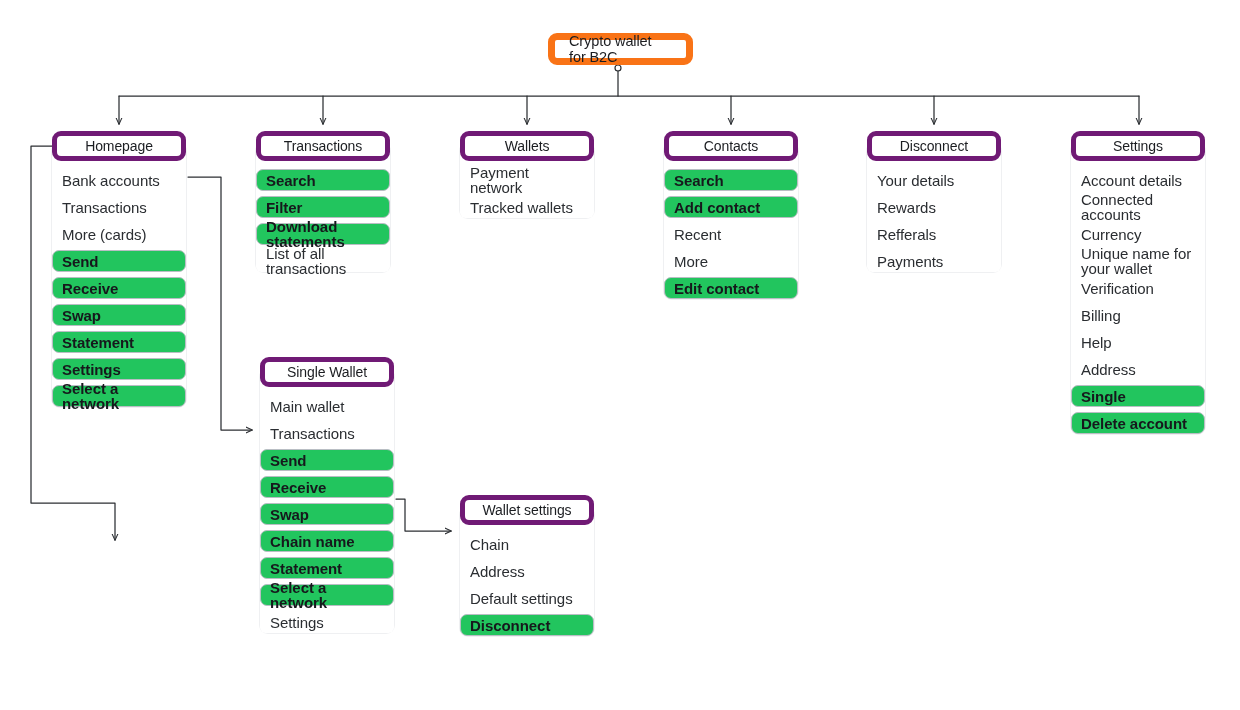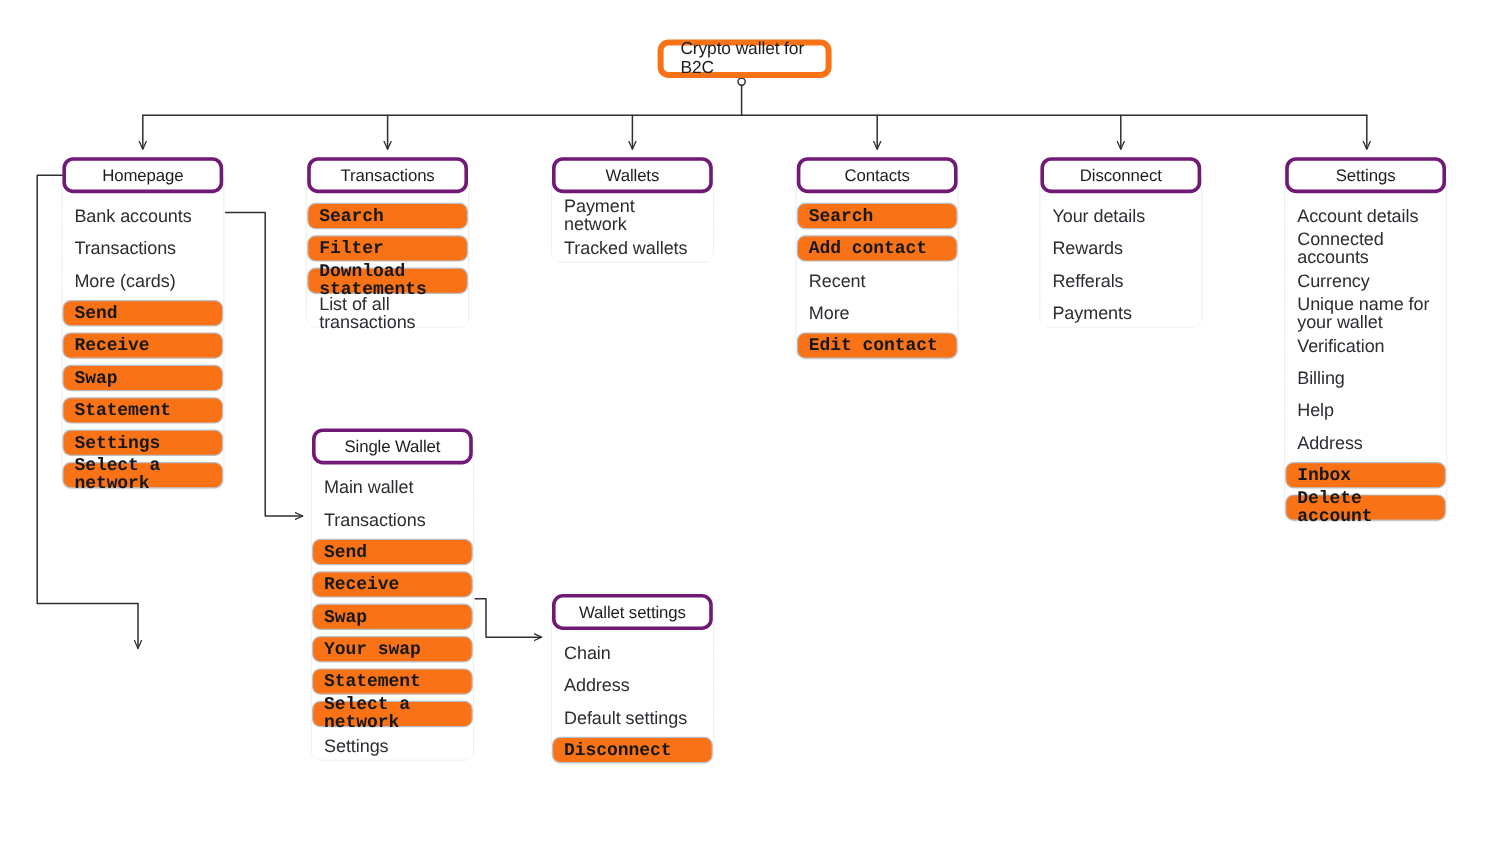--- a/index.html
+++ b/index.html
@@ -35,21 +35,21 @@
 
   .node {
     position: absolute;
     z-index: 2;
   }
 
   
   .root-node {
     box-sizing: border-box;
     background: #ffffff;
-    border: 5px solid #f97316;
+    border: 7px solid #f97316;
     border-radius: 9px;
     height: 32px;
     display: flex;
     align-items: center;
     justify-content: center;
     padding: 0 14px;
     font-size: 14.5px;
     color: #1b1d21;
     letter-spacing: -0.1px;
   }
@@ -67,21 +67,21 @@
     bottom: 0;
     background: #ffffff;
     border-radius: 8px;
     box-shadow: 0 0 0 1px rgba(225,228,232,0.55);
     z-index: 0;
   }
   .col-header {
     position: relative;
     box-sizing: border-box;
     background: #ffffff;
-    border: 3px solid #701a75;
+    border: 5px solid #701a75;
     border-radius: 9px;
     height: 30px;
     display: flex;
     align-items: center;
     justify-content: center;
     font-size: 14px;
     color: #1b1d21;
     z-index: 2;
     letter-spacing: -0.1px;
   }
@@ -103,26 +103,25 @@
     letter-spacing: -0.05px;
     border-radius: 6px;
   }
   .row.plain {
     background: #ffffff;
     border: 1px solid transparent;
     color: #2a2d31;
     font-weight: 400;
   }
   .row.btn {
-    background: #f97316;
+    background: #22c55e;
     border: 1px solid #b9bec4;
     border-radius: 7px;
     color: #16181c;
     font-weight: 700;
-    font-family: Liberation Mono, monospace;
   }
 </style>
 </head>
 <body>
 
 <div id="canvas">
 
   <svg id="edges" viewBox="0 0 1240 710" width="1240" height="710" xmlns="http://www.w3.org/2000/svg">
     <defs>
       <marker id="arrow" viewBox="0 0 10 10" refX="8.5" refY="5" markerWidth="6" markerHeight="6" orient="auto-start-reverse">
@@ -218,35 +217,35 @@
     <div class="col-header">Settings</div>
     <div class="col-rows">
       <div class="row plain">Account details</div>
       <div class="row plain">Connected accounts</div>
       <div class="row plain">Currency</div>
       <div class="row plain">Unique name for your wallet</div>
       <div class="row plain">Verification</div>
       <div class="row plain">Billing</div>
       <div class="row plain">Help</div>
       <div class="row plain">Address</div>
-      <div class="row btn">Inbox</div>
+      <div class="row btn">Single</div>
       <div class="row btn">Delete account</div>
     </div>
   </div>
 
   <div class="col-card" style="left:260px; top:357px; width:134px;">
     <div class="col-sheet"></div>
     <div class="col-header">Single Wallet</div>
     <div class="col-rows">
       <div class="row plain">Main wallet</div>
       <div class="row plain">Transactions</div>
       <div class="row btn">Send</div>
       <div class="row btn">Receive</div>
       <div class="row btn">Swap</div>
-      <div class="row btn">Your swap</div>
+      <div class="row btn">Chain name</div>
       <div class="row btn">Statement</div>
       <div class="row btn">Select a network</div>
       <div class="row plain">Settings</div>
     </div>
   </div>
 
   <div class="col-card" style="left:460px; top:476px; width:134px;margin-top:19px;">
     <div class="col-sheet"></div>
     <div class="col-header">Wallet settings</div>
     <div class="col-rows">

